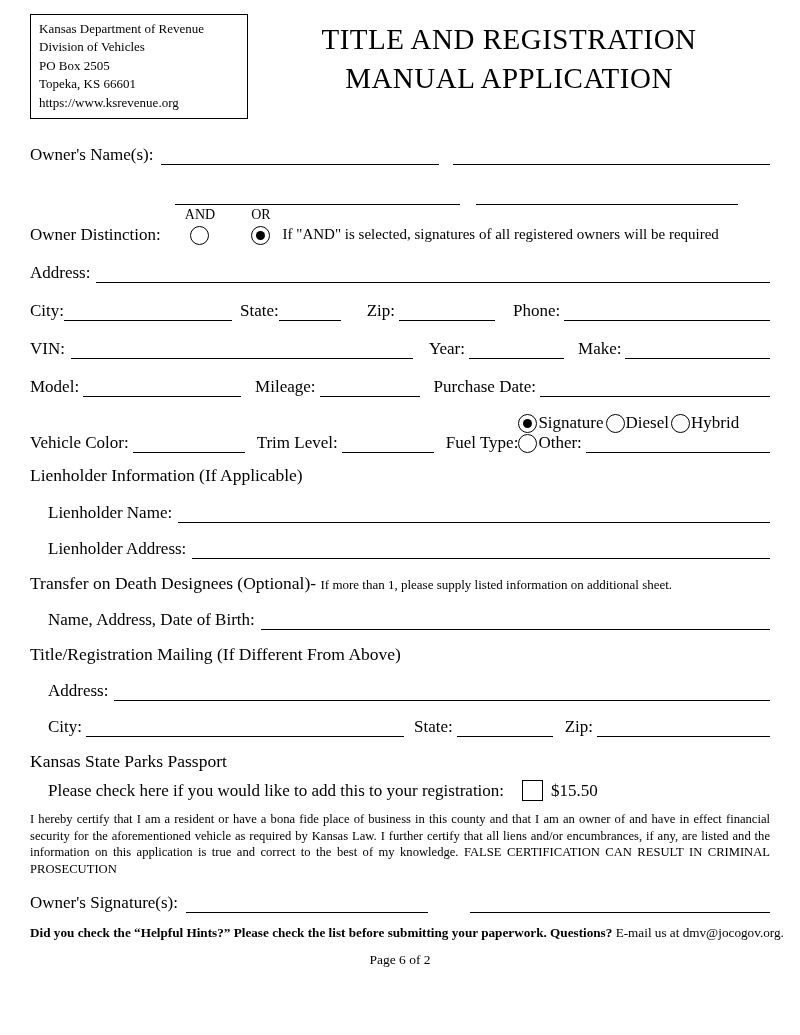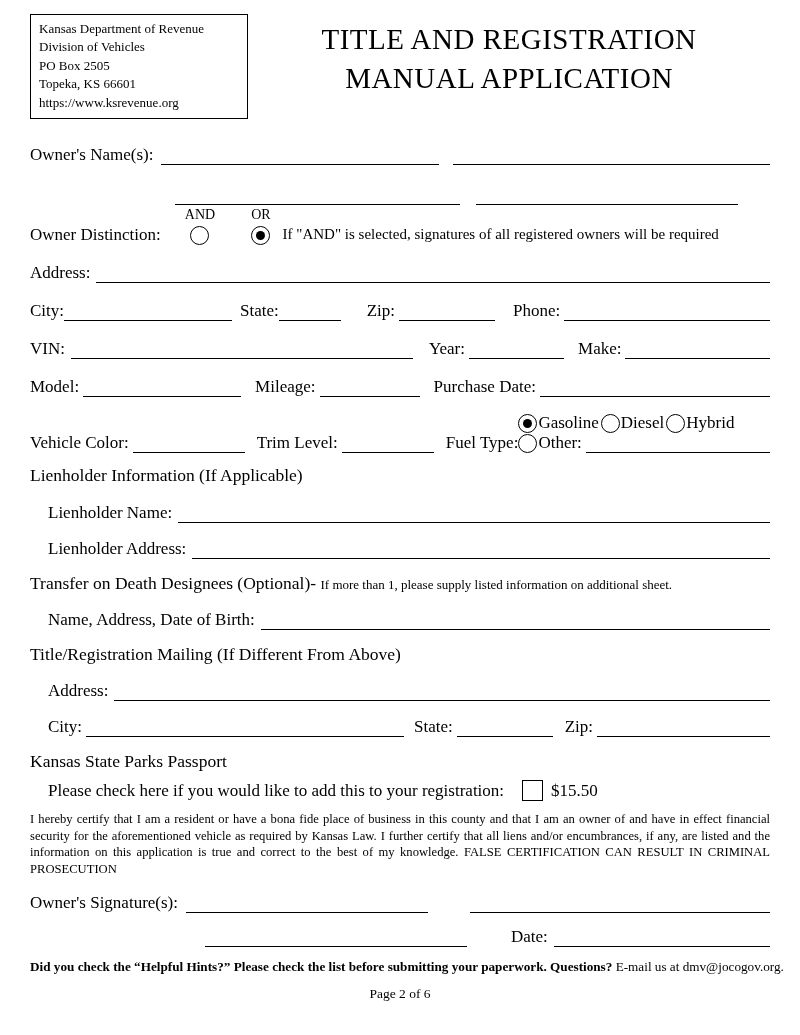--- a/index.html
+++ b/index.html
@@ -141,21 +141,21 @@
 
   <div class="row" style="margin-top:16px;align-items:flex-end">
     <label>Vehicle Color:</label>
     <span class="line lf" style="width:112px;margin-left:4px"></span>
     <label style="margin-left:12px">Trim Level:</label>
     <span class="line lf" style="width:92px;margin-left:4px"></span>
     <label style="margin-left:12px">Fuel Type:</label>
     <div class="fuel">
       <div class="fuel-row">
         <span class="radio checked"></span>
-        <span class="fuel-opt-label">Gasoline</span>
+        <span class="fuel-opt-label">Signature</span>
         <span class="radio" style="margin-left:2px"></span>
         <span class="fuel-opt-label">Diesel</span>
         <span class="radio" style="margin-left:2px"></span>
         <span class="fuel-opt-label">Hybrid</span>
       </div>
       <div class="fuel-row" style="">
         <span class="radio"></span>
         <span class="fuel-opt-label">Other:</span>
         <span class="line" style="margin-left:4px"></span>
       </div>
@@ -209,28 +209,23 @@
   </div>
 
   <div class="cert">I hereby certify that I am a resident or have a bona fide place of business in this county and that I am an owner of and have in effect financial security for the aforementioned vehicle as required by Kansas Law. I further certify that all liens and/or encumbrances, if any, are listed and the information on this application is true and correct to the best of my knowledge. FALSE CERTIFICATION CAN RESULT IN CRIMINAL PROSECUTION</div>
 
   <div class="row" style="margin-top:15px">
     <label>Owner's Signature(s):</label>
     <span class="line lf" style="width:242px;margin-left:8px"></span>
     <span class="line" style="margin-left:42px"></span>
   </div>
 
-  <div class="row" style="margin-top:14px">
-    <span class="line lf" style="width:262px;margin-left:175px"></span>
-    <label style="margin-left:44px">Date:</label>
-    <span class="line" style="margin-left:6px"></span>
-  </div>
 
   <div class="footer">
     <span class="b">Did you check the “Helpful Hints?”</span>
     <span class="b">Please check the list before submitting your paperwork.</span>
     <span class="b">Questions?</span>
     <span>E-mail us at dmv@jocogov.org.</span>
   </div>
 
-  <div class="pagenum">Page 2 of 6</div>
+  <div class="pagenum">Page 6 of 2</div>
 
 </div>
 
 </body></html>

